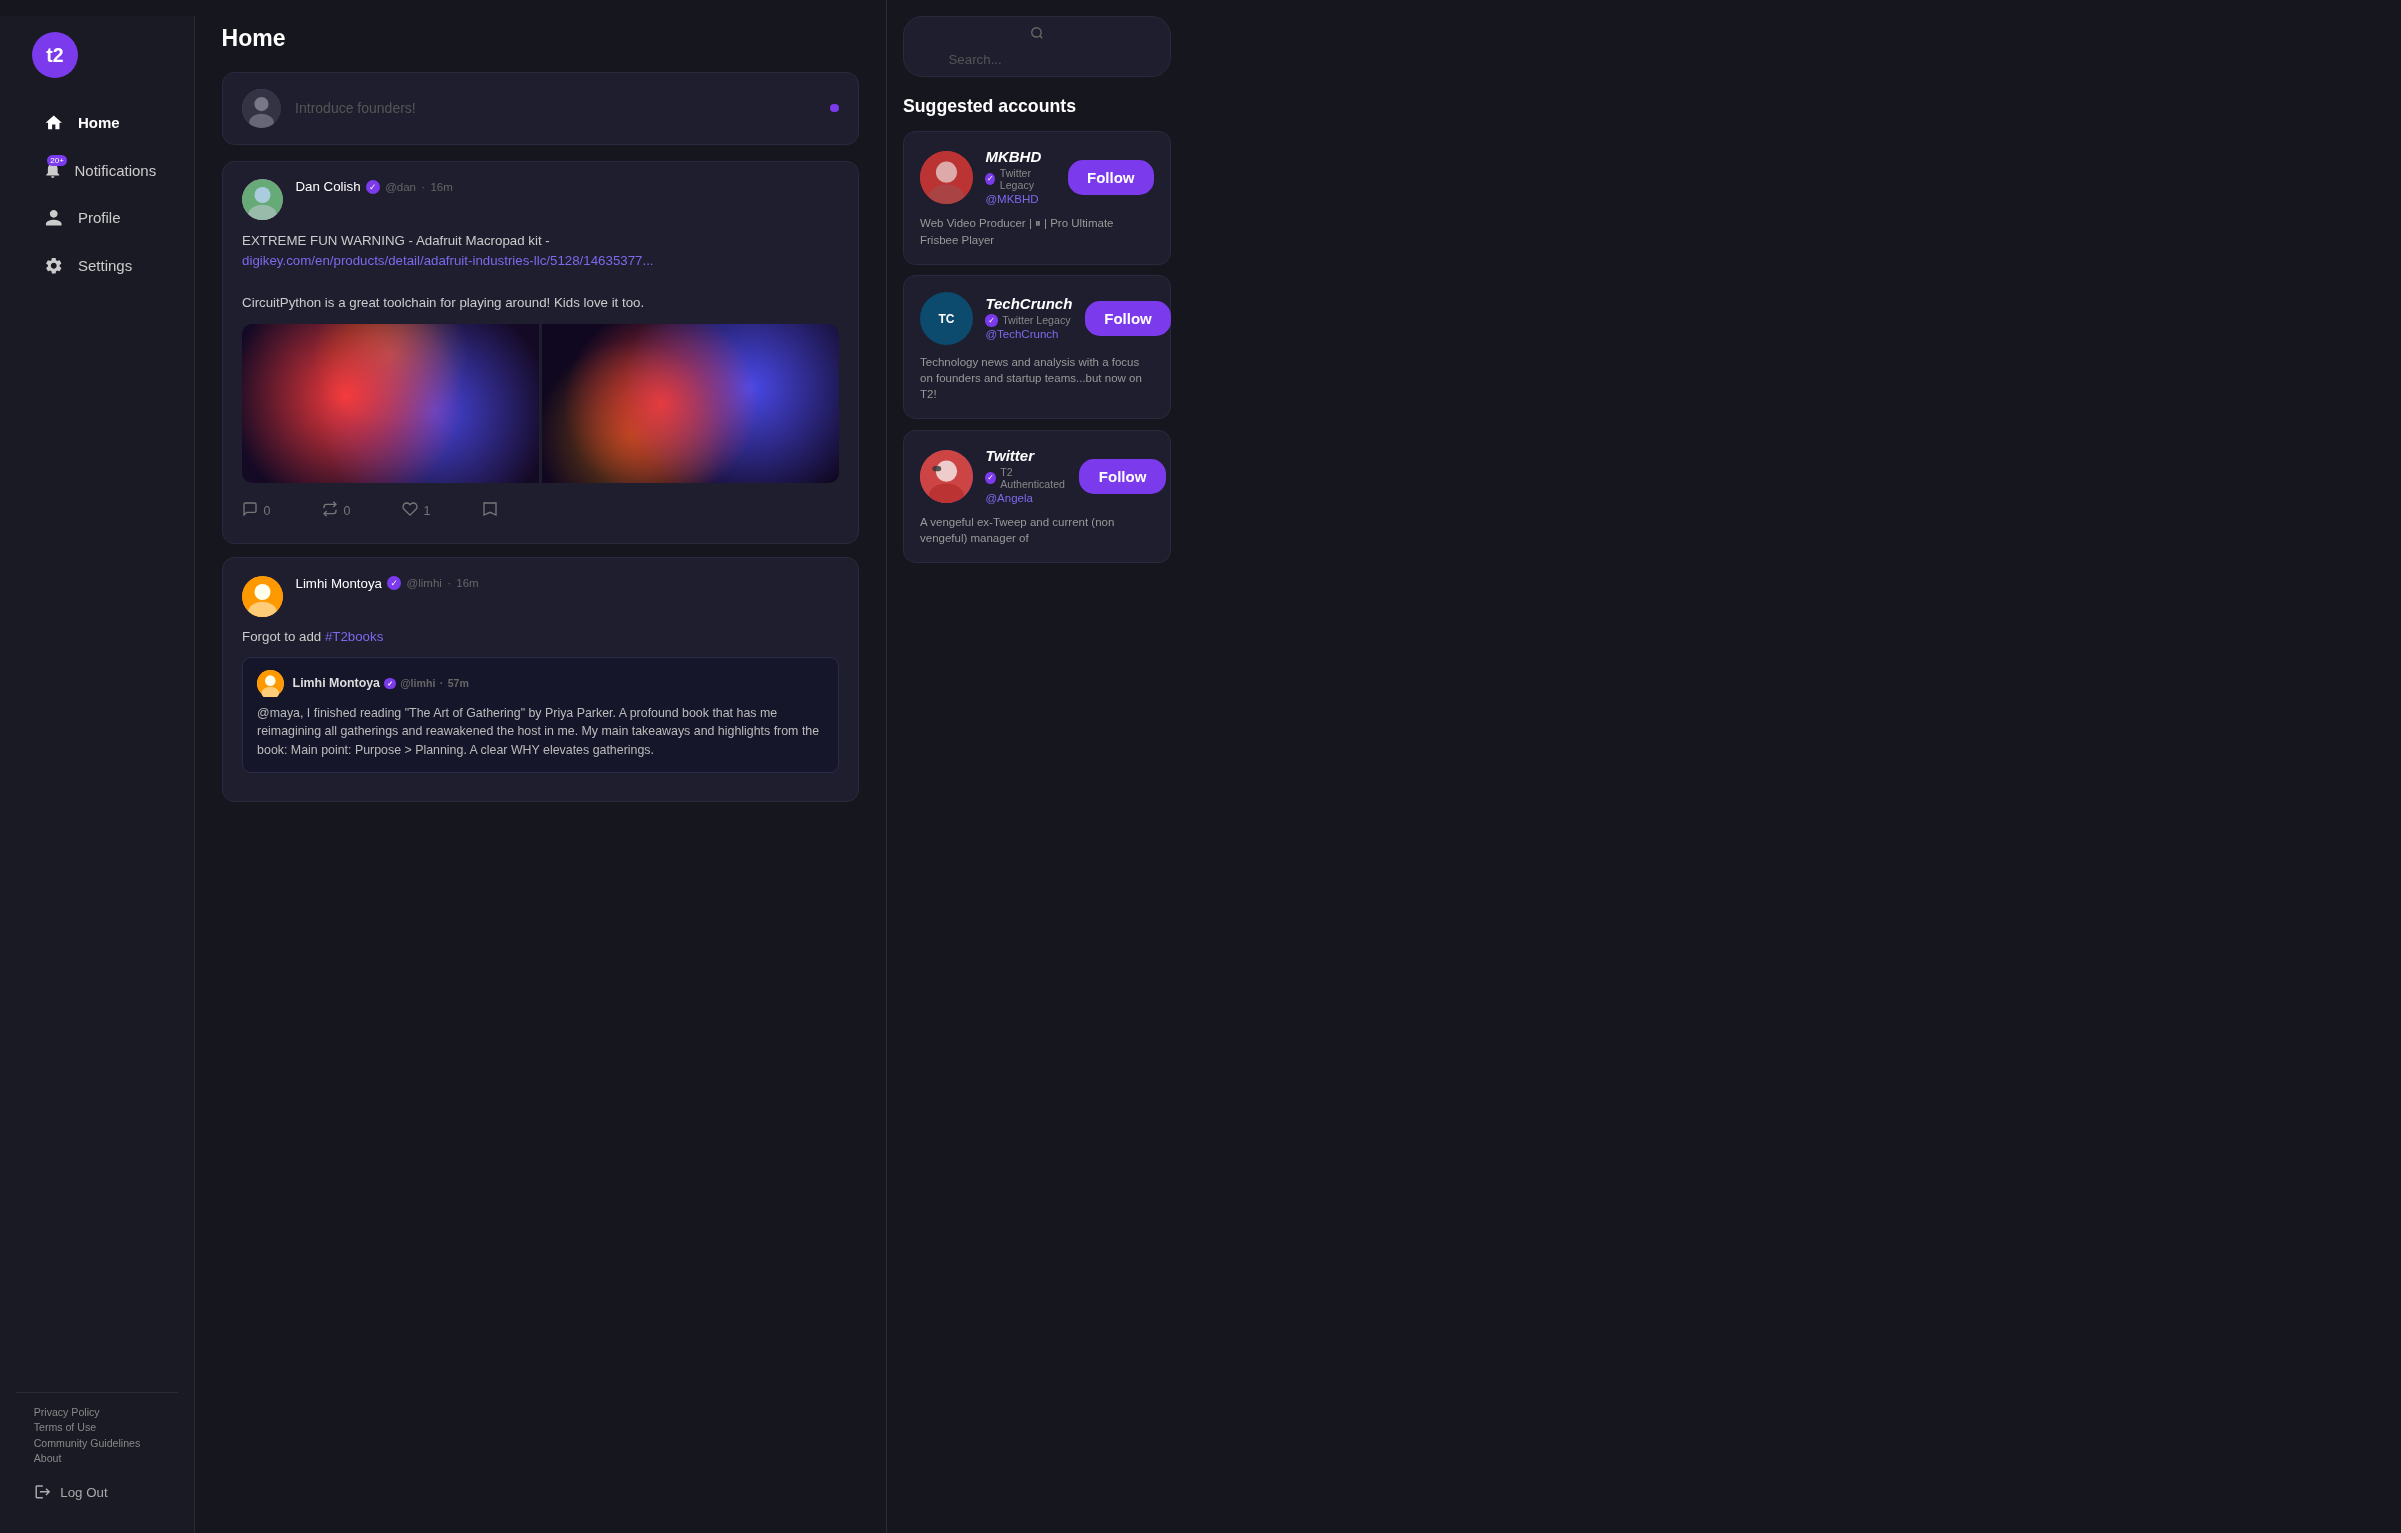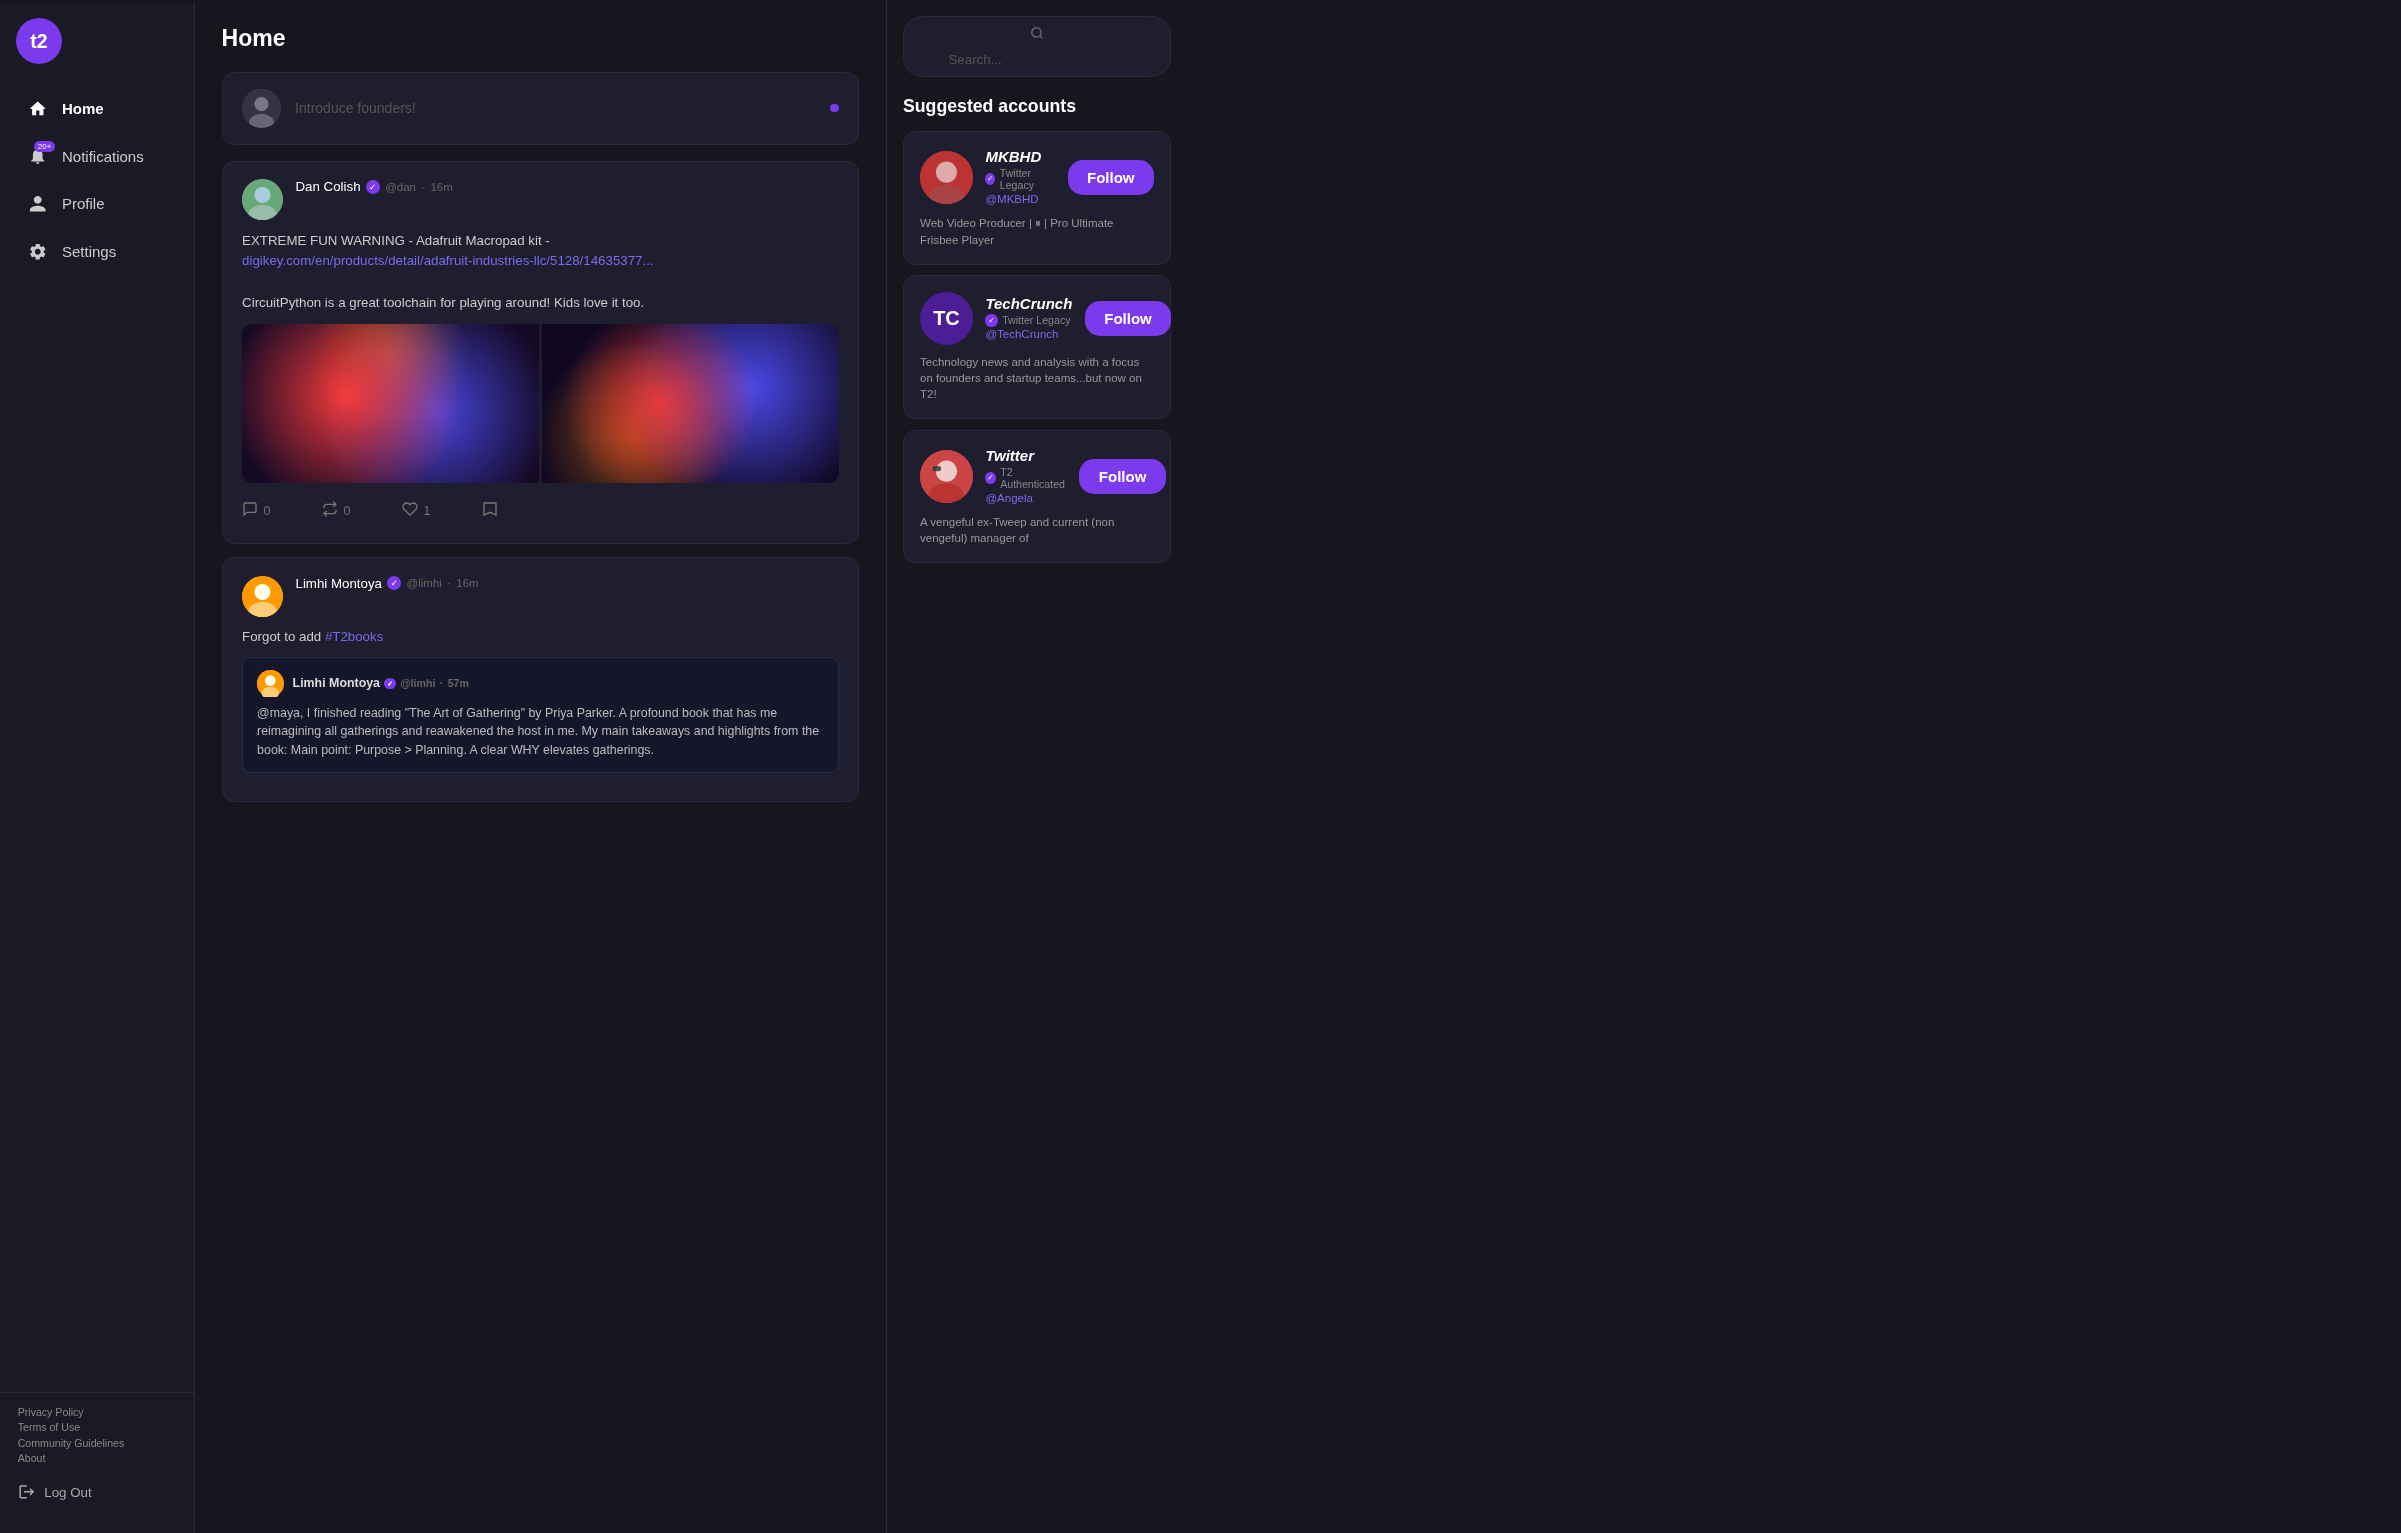--- a/index.html
+++ b/index.html
@@ -11,24 +11,24 @@
       min-height: 100vh;
     }
 
     
     .sidebar {
       width: 195px;
       min-width: 195px;
       background: #1a1a24;
       display: flex;
       flex-direction: column;
-      padding: 16px 0;
+      padding: 16px 16px;
       border-right: 0.9px solid #2a2a3a;
       position: fixed;
-      top: 2px; left: 0; bottom: 0;
+      top: 16px; left: 0; bottom: 0;
       z-index: 10;
     }
     .sidebar-logo {
       width: 46px; height: 46px;
       background: #7c3aed;
       border-radius: 50%;
       display: flex; align-items: center; justify-content: center;
       margin: 0 0 19.5px 16px;
       font-weight: 900; font-size: 19.5px; color: #fff;
       cursor: pointer;
@@ -275,21 +275,21 @@
       padding: 8.9px 19.5px;
       font-size: 15px; font-weight: 700;
       cursor: pointer;
       white-space: nowrap;
     }
 
     
     .av-dan { background: linear-gradient(135deg, #c8a, #889); }
     .av-limhi { background: linear-gradient(135deg, #f90, #fa5); }
     .av-mkbhd { background: linear-gradient(135deg, #e33, #933); }
-    .av-tc { background: #4c1d95; display:flex; align-items:center; justify-content:center; font-weight:900; font-size:20px; color:#fff; }
+    .av-tc { background: #0c4a6e; display:flex; align-items:center; justify-content:center; font-weight:900; font-size:12px; color:#fff; }
     .av-angela { background: linear-gradient(135deg, #d55, #a3a); }
     .av-user { background: linear-gradient(135deg, #558, #225); }
     .av-limhi-sm { background: linear-gradient(135deg, #f90, #fa5); }
   </style>
 </head>
 <body>
 
 <aside class="sidebar">
   <div class="sidebar-logo">t2</div>
 

